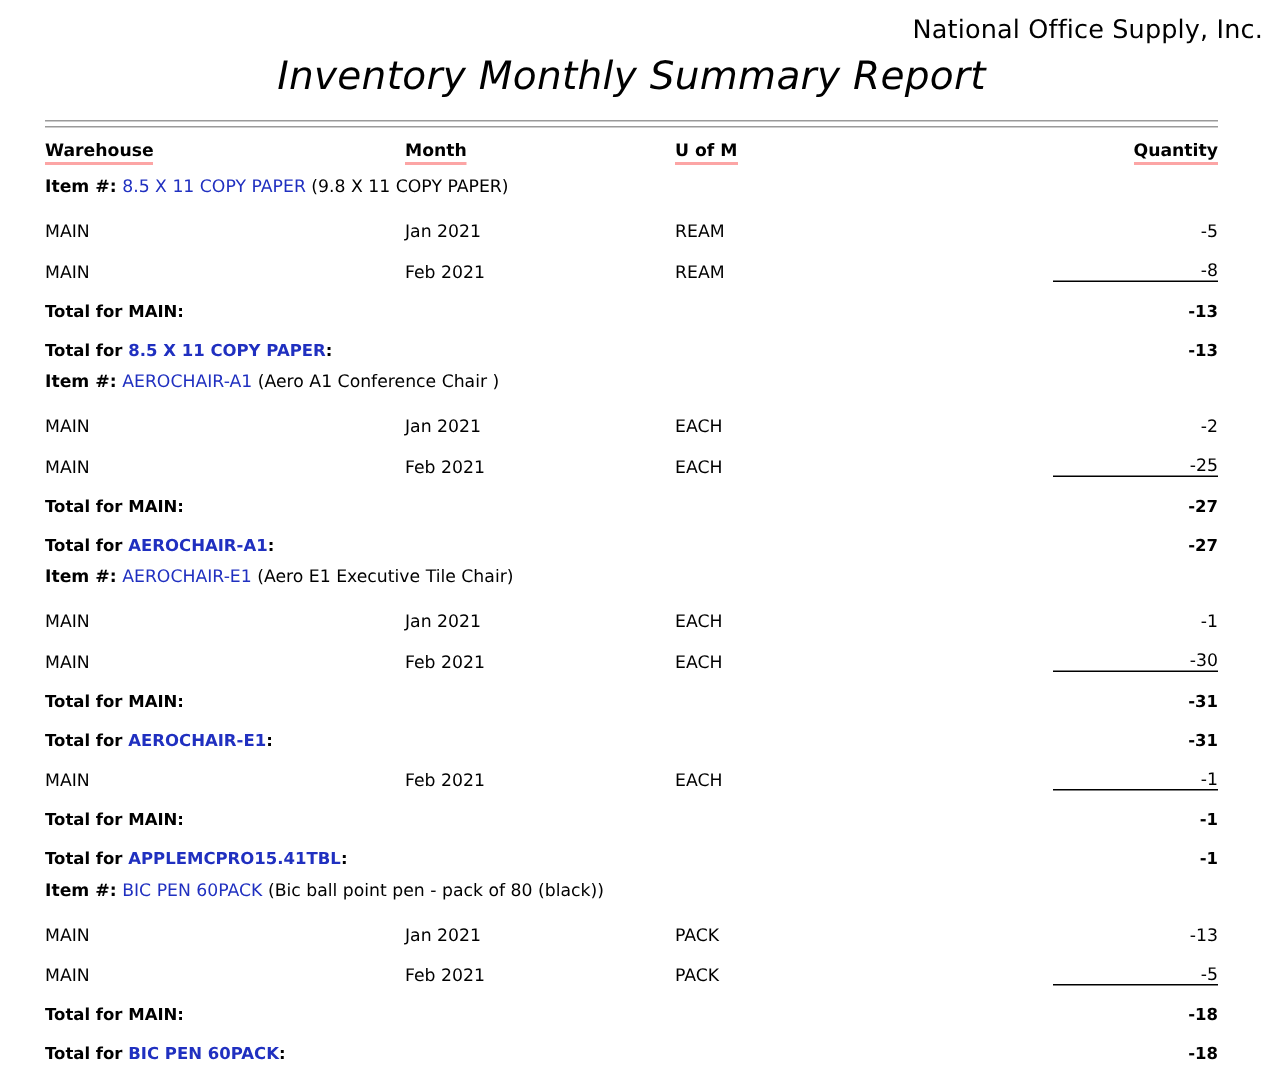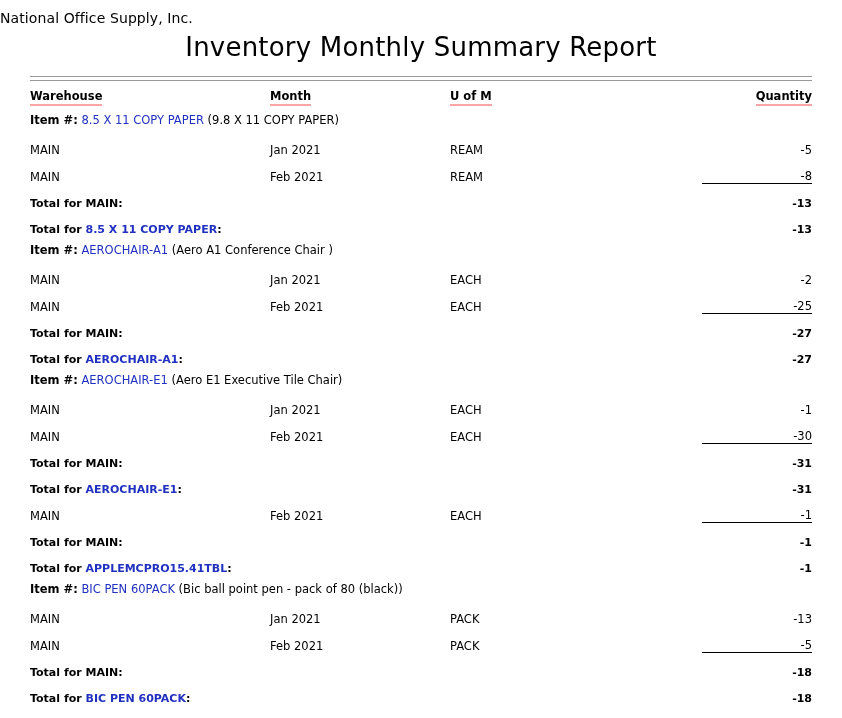--- a/index.html
+++ b/index.html
@@ -14,33 +14,34 @@
     color: #000000;
     overflow: hidden;
   }
   .page {
     position: relative;
     width: 842px;
     height: 718px;
     box-sizing: border-box;
   }
   .company-name {
-    text-align: left;
-    font-size: 14px;
+    text-align: right;
+    font-size: 17px;
     color: #000;
     padding-top: 10px;
     letter-spacing: 0.1px;
   }
   .report-title {
     text-align: center;
     font-size: 26px;
     font-weight: normal;
     color: #000;
     margin-top: 6px;
     letter-spacing: 0.2px;
+    font-style: italic;
   }
   .rule-wrap {
     margin: 14px 30px 0 30px;
     border-top: 1px solid #9a9a9a;
     border-bottom: 1px solid #9a9a9a;
     height: 3px;
     box-sizing: content-box;
   }
   .table-area {
     margin: 0 30px;

